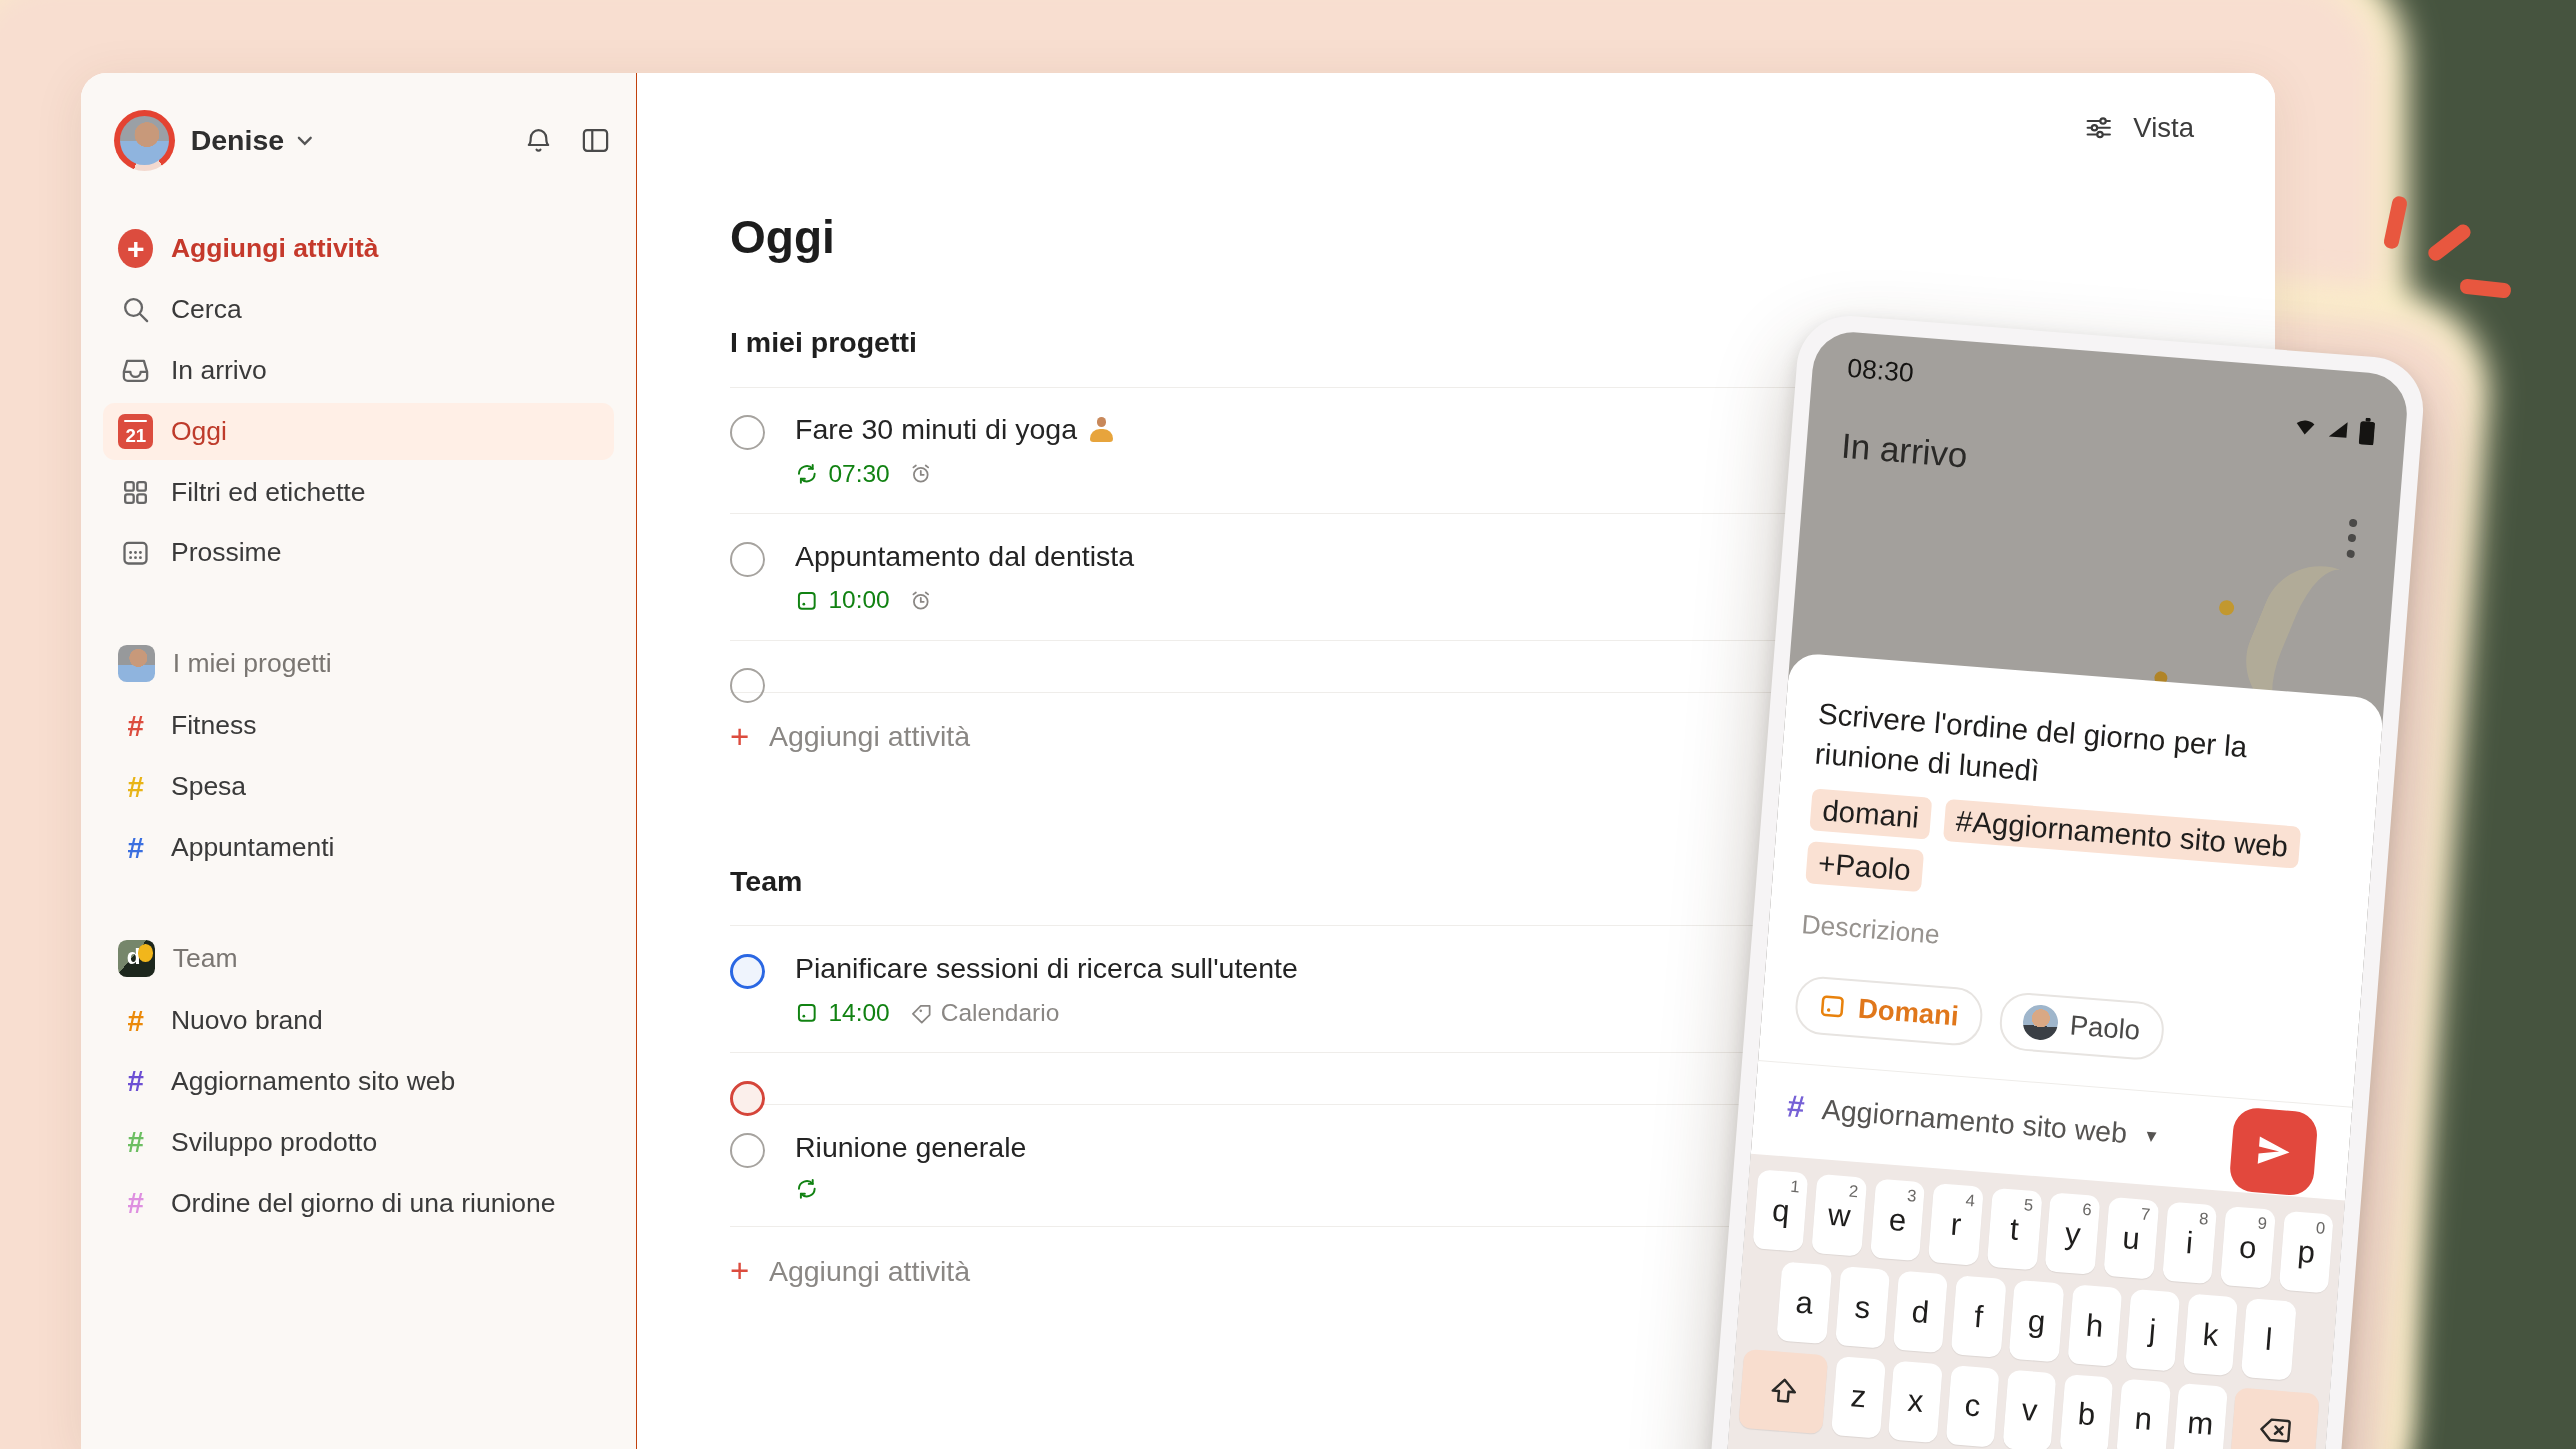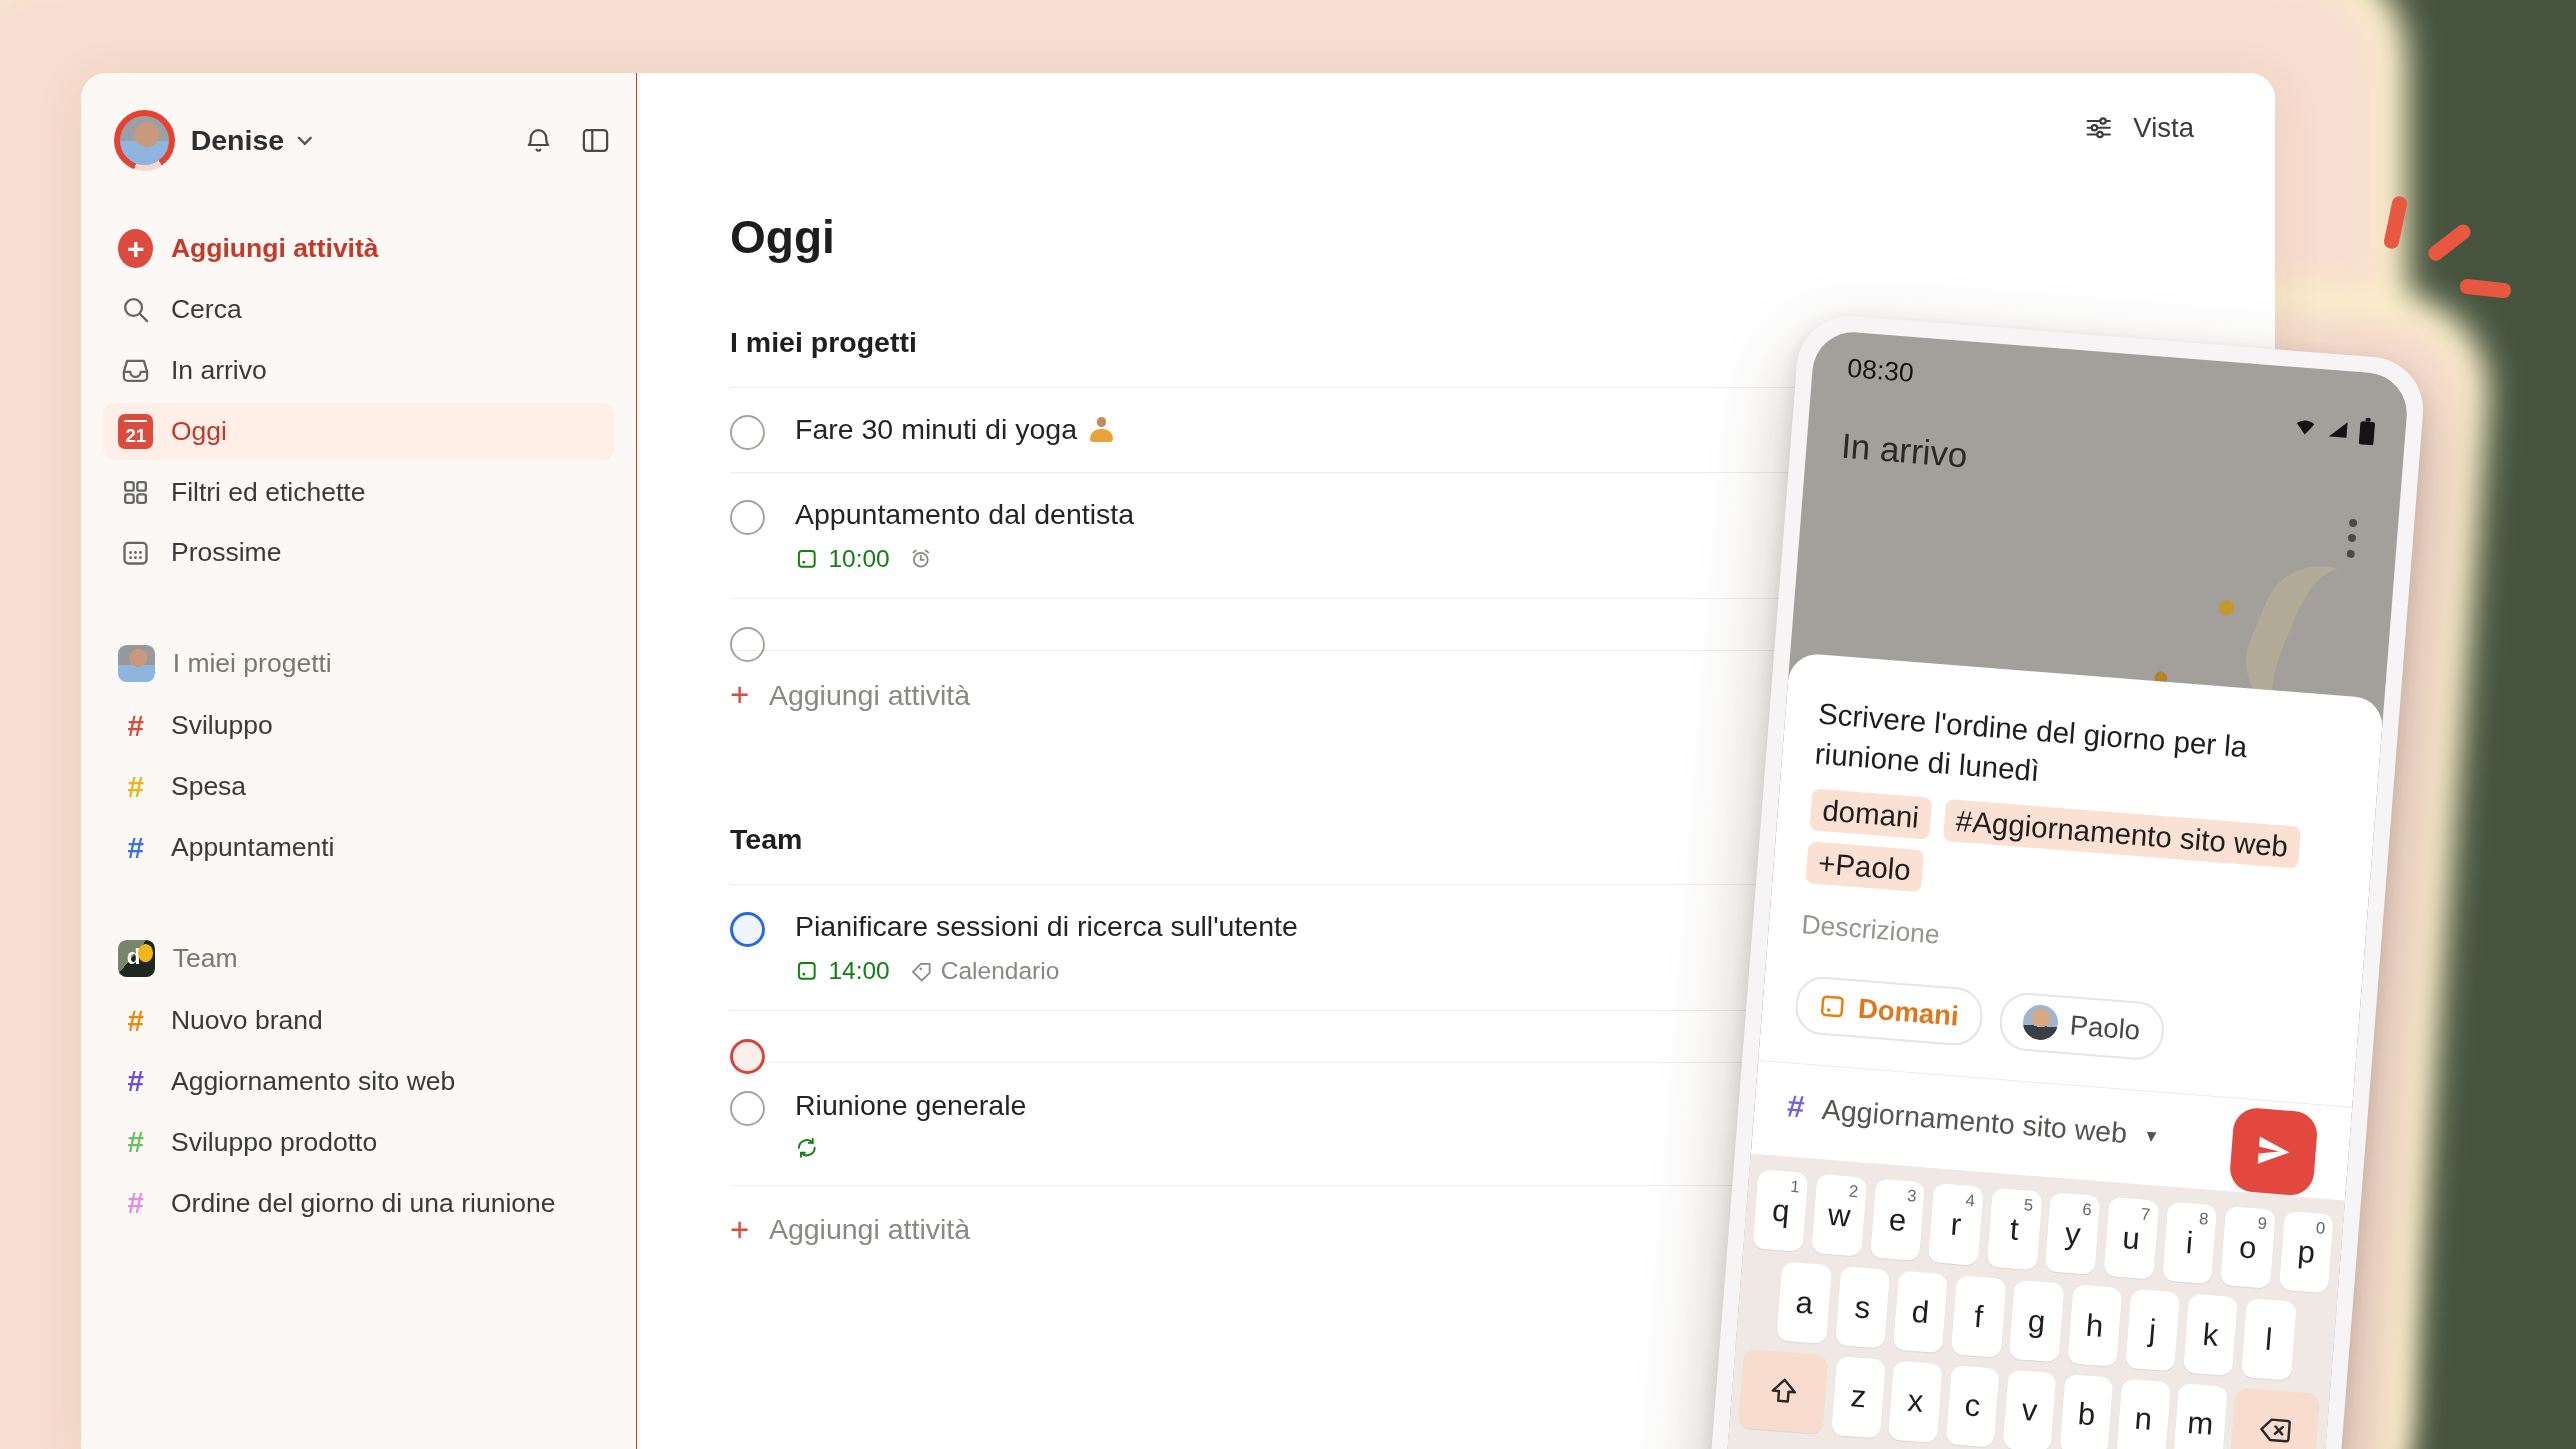--- a/index.html
+++ b/index.html
@@ -251,21 +251,21 @@
     </div>
 
     <div class="section-head m0">
       <span class="sq-avatar"></span>
       <span>I miei progetti</span>
     </div>
     <div>
 
         <div class="row">
           <span class="hash" style="color: rgb(220, 76, 62);">#</span>
-          <span class="proj-label">Sviluppo</span>
+          <span class="proj-label">Fitness</span>
         </div>
 
         <div class="row">
           <span class="hash" style="color: rgb(232, 180, 23);">#</span>
           <span class="proj-label">Spesa</span>
         </div>
 
         <div class="row">
           <span class="hash" style="color: rgb(58, 111, 224);">#</span>
           <span class="proj-label">Appuntamenti</span>
@@ -323,20 +323,40 @@
       <div class="sec-h s1">I miei progetti</div>
       <div class="tlist">
         <div class="div" style="margin-top:27.5px;"></div>
 
         <div class="task">
           <span class="tcheck"></span>
           <div class="ttitle">
                 <span>Fare 30 minuti di yoga</span>
                 <span class="yoga-emoji"></span>
               </div>
+          <div class="tmeta">
+            <span class="ic">
+              <svg width="23.6" height="23.6" viewBox="0 0 24 24" fill="none" stroke="#118212" stroke-width="2" stroke-linecap="round">
+                    <path d="M4 12a8 8 0 0 1 14-5"></path>
+                    <path d="M18 3v4h-4" stroke-linejoin="round"></path>
+                    <path d="M20 12a8 8 0 0 1-14 5"></path>
+                    <path d="M6 21v-4h4" stroke-linejoin="round"></path>
+                  </svg>
+                </span>
+            <span>07:30</span>
+            <span class="gray">
+                  <span class="ic">
+              <svg width="23.6" height="23.6" viewBox="0 0 24 24" fill="none" stroke="#8a8784" stroke-width="1.8" stroke-linecap="round">
+                      <circle cx="12" cy="13" r="7"></circle>
+                      <path d="M12 9v4h3"></path>
+                      <path d="M4.5 5.5L7 3.5M19.5 5.5L17 3.5"></path>
+                    </svg>
+                  </span>
+                </span>
+          </div>
         </div>
         <div class="div"></div>
 
         <div class="task">
           <span class="tcheck"></span>
           <div class="ttitle">
                 <span>Appuntamento dal dentista</span>
               </div>
           <div class="tmeta">
             <span class="ic">

